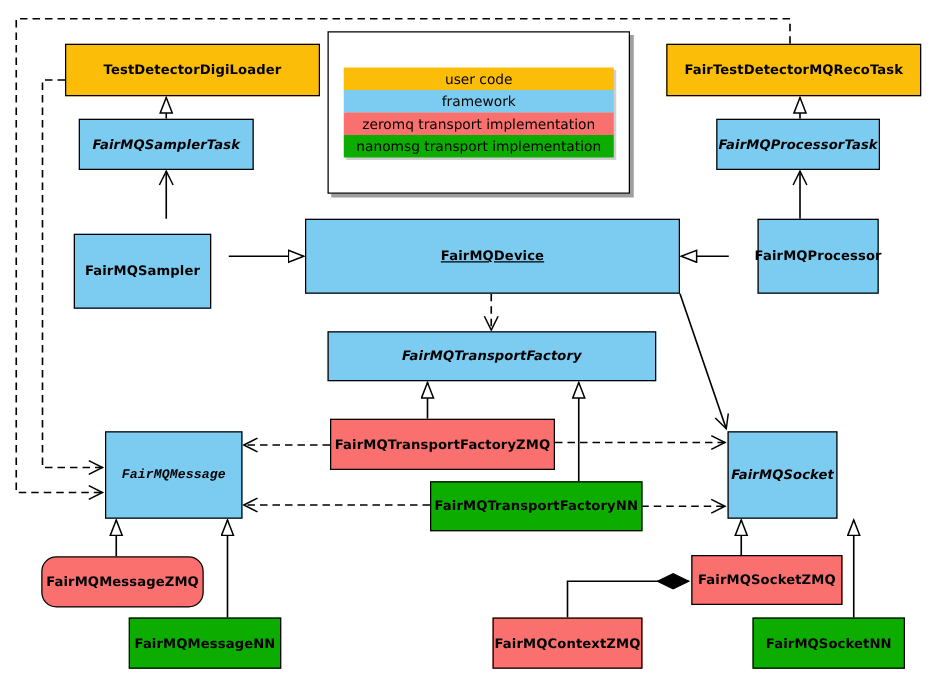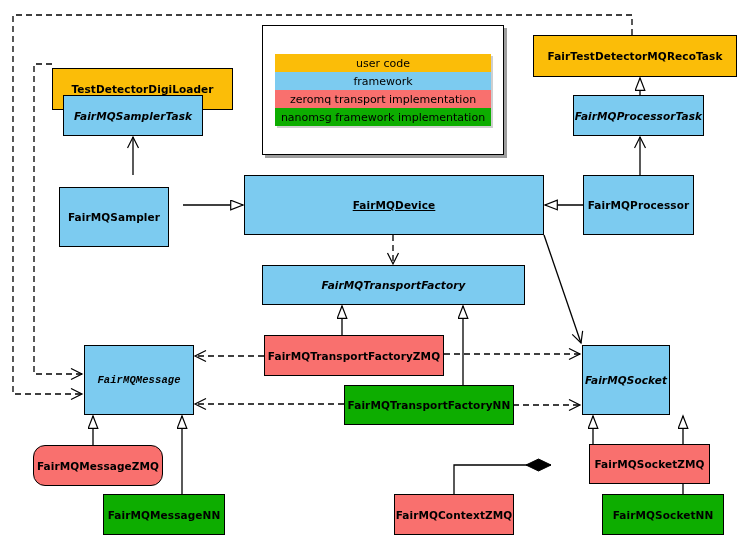--- a/index.html
+++ b/index.html
@@ -72,54 +72,54 @@
       <line x1="444" y1="354" x2="580" y2="354" stroke-dasharray="6 4" marker-end="url(#vee)"></line>
       <line x1="344" y1="404" x2="195" y2="404" stroke-dasharray="6 4" marker-end="url(#vee)"></line>
       <line x1="513" y1="405" x2="580" y2="405" stroke-dasharray="6 4" marker-end="url(#vee)"></line>
       <polyline points="52,64 34,64 34,374 82,374" stroke-dasharray="6 4" marker-end="url(#vee)"></polyline>
       <polyline points="632,35 632,15 13,15 13,394 82,394" stroke-dasharray="6 4" marker-end="url(#vee)"></polyline>
 
       <polyline points="454,494 454,465 551,465" marker-end="url(#dia)"></polyline>
     </g>
   </svg>
 
-  <div class="node user" style="left:52px;top:35px;width:181px;height:42px;margin-top:33px;">TestDetectorDigiLoader</div>
+  <div class="node user" style="left:52px;top:35px;width:204px;height:42px;">TestDetectorDigiLoader</div>
 
   <div class="node user" style="left:533px;top:35px;width:204px;height:42px;">FairTestDetectorMQRecoTask</div>
 
   <div class="node framework abstract" style="left:63px;top:95px;width:140px;height:41px;">FairMQSamplerTask</div>
 
   <div class="node framework abstract" style="left:573px;top:95px;width:131px;height:41px;">FairMQProcessorTask</div>
 
   <div class="node framework" style="left:59px;top:175px;width:110px;height:60px;margin-top:12px;">FairMQSampler</div>
 
   <div class="node framework" style="left:244px;top:175px;width:300px;height:60px;text-decoration:underline;">FairMQDevice</div>
 
-  <div class="node framework" style="left:583px;top:175px;width:111px;height:60px;">FairMQProcessor</div>
+  <div class="node framework" style="left:606px;top:175px;width:97px;height:60px;">FairMQProcessor</div>
 
   <div class="node framework abstract" style="left:262px;top:265px;width:263px;height:40px;">FairMQTransportFactory</div>
 
   <div class="node zmq" style="left:264px;top:335px;width:180px;height:41px;">FairMQTransportFactoryZMQ</div>
 
   <div class="node nn" style="left:344px;top:385px;width:170px;height:40px;">FairMQTransportFactoryNN</div>
 
   <div class="node framework abstract" style="left:84px;top:345px;width:110px;height:70px;font-family:Liberation Mono, monospace;">FairMQMessage</div>
 
   <div class="node framework abstract" style="left:582px;top:345px;width:88px;height:70px;">FairMQSocket</div>
 
   <div class="node zmq" style="left:33px;top:445px;width:130px;height:41px;border-radius:12px;">FairMQMessageZMQ</div>
 
   <div class="node nn" style="left:103px;top:494px;width:122px;height:41px;">FairMQMessageNN</div>
 
-  <div class="node zmq" style="left:553px;top:444px;width:121px;height:40px;margin-left:36px;">FairMQSocketZMQ</div>
+  <div class="node zmq" style="left:553px;top:444px;width:121px;height:40px;">FairMQSocketZMQ</div>
 
   <div class="node nn" style="left:602px;top:494px;width:122px;height:41px;">FairMQSocketNN</div>
 
   <div class="node zmq" style="left:394px;top:494px;width:120px;height:41px;">FairMQContextZMQ</div>
 
   <div class="legend">
     <div class="lbar user">user code</div>
     <div class="lbar framework">framework</div>
     <div class="lbar zmq">zeromq transport implementation</div>
-    <div class="lbar nn">nanomsg framework implementation</div>
+    <div class="lbar nn">nanomsg transport implementation</div>
   </div>
 
 </div>
 
 </body></html>

